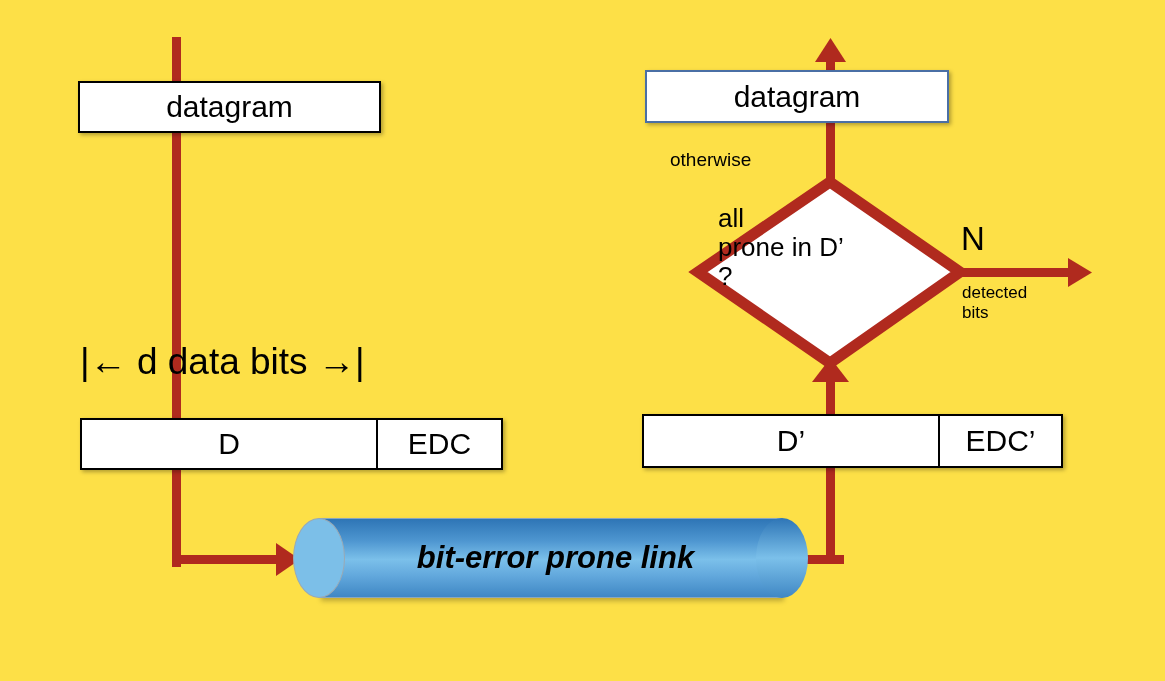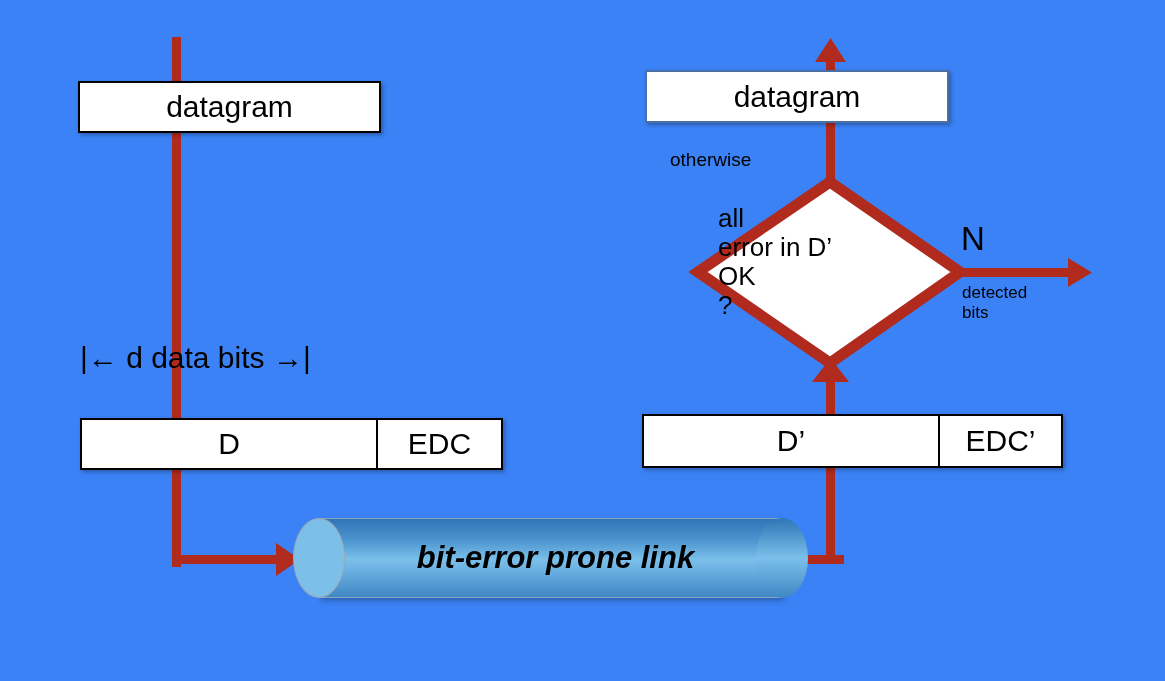--- a/index.html
+++ b/index.html
@@ -7,21 +7,21 @@
     padding: 0;
     background: #ffffff;
   }
   body {
     font-family: "Liberation Sans", sans-serif;
   }
   #stage {
     position: relative;
     width: 1165px;
     height: 681px;
-    background: #3b82f6;
+    background: #fde047;
     overflow: hidden;
   }
   #svg-layer {
     position: absolute;
     left: 0; top: 0;
     width: 1165px;
     height: 681px;
   }
   .lbl {
     position: absolute;
@@ -143,21 +143,21 @@
     font-size: 26px;
     line-height: 1.12;
     color: #000;
     z-index: 6;
   }
 
   
   #label-otherwise { left: 670px; top: 150px; font-size: 19px; }
   #label-n         { left: 961px; top: 222px; font-size: 33px; }
   #label-detected  { left: 962px; top: 283px; font-size: 17px; line-height: 1.18; }
-  #label-ddatabits { left: 80px;  top: 343px; font-size: 30px; }
+  #label-ddatabits { left: 80px;  top: 343px; font-size: 37px; }
 </style>
 </head>
 <body>
 
 <div id="stage">
 
   <svg id="svg-layer" viewBox="0 0 1165 681" xmlns="http://www.w3.org/2000/svg">
 
     <rect x="172" y="37" width="9" height="445" fill="#b02a1e"></rect>
 
@@ -200,22 +200,21 @@
   </div>
 
   <div class="box box-blue" id="datagram-right">
     <span>datagram</span>
   </div>
 
   <div class="lbl" id="label-otherwise">otherwise</div>
 
   <div id="diamond-text">
     <div>all</div>
-    <div>error in D’</div>
-    <div>OK</div>
+    <div>prone in D’</div>
     <div>?</div>
   </div>
 
   <div class="lbl" id="label-n">N</div>
 
   <div class="lbl" id="label-detected">
     <div>detected</div>
     <div>bits</div>
   </div>
 

